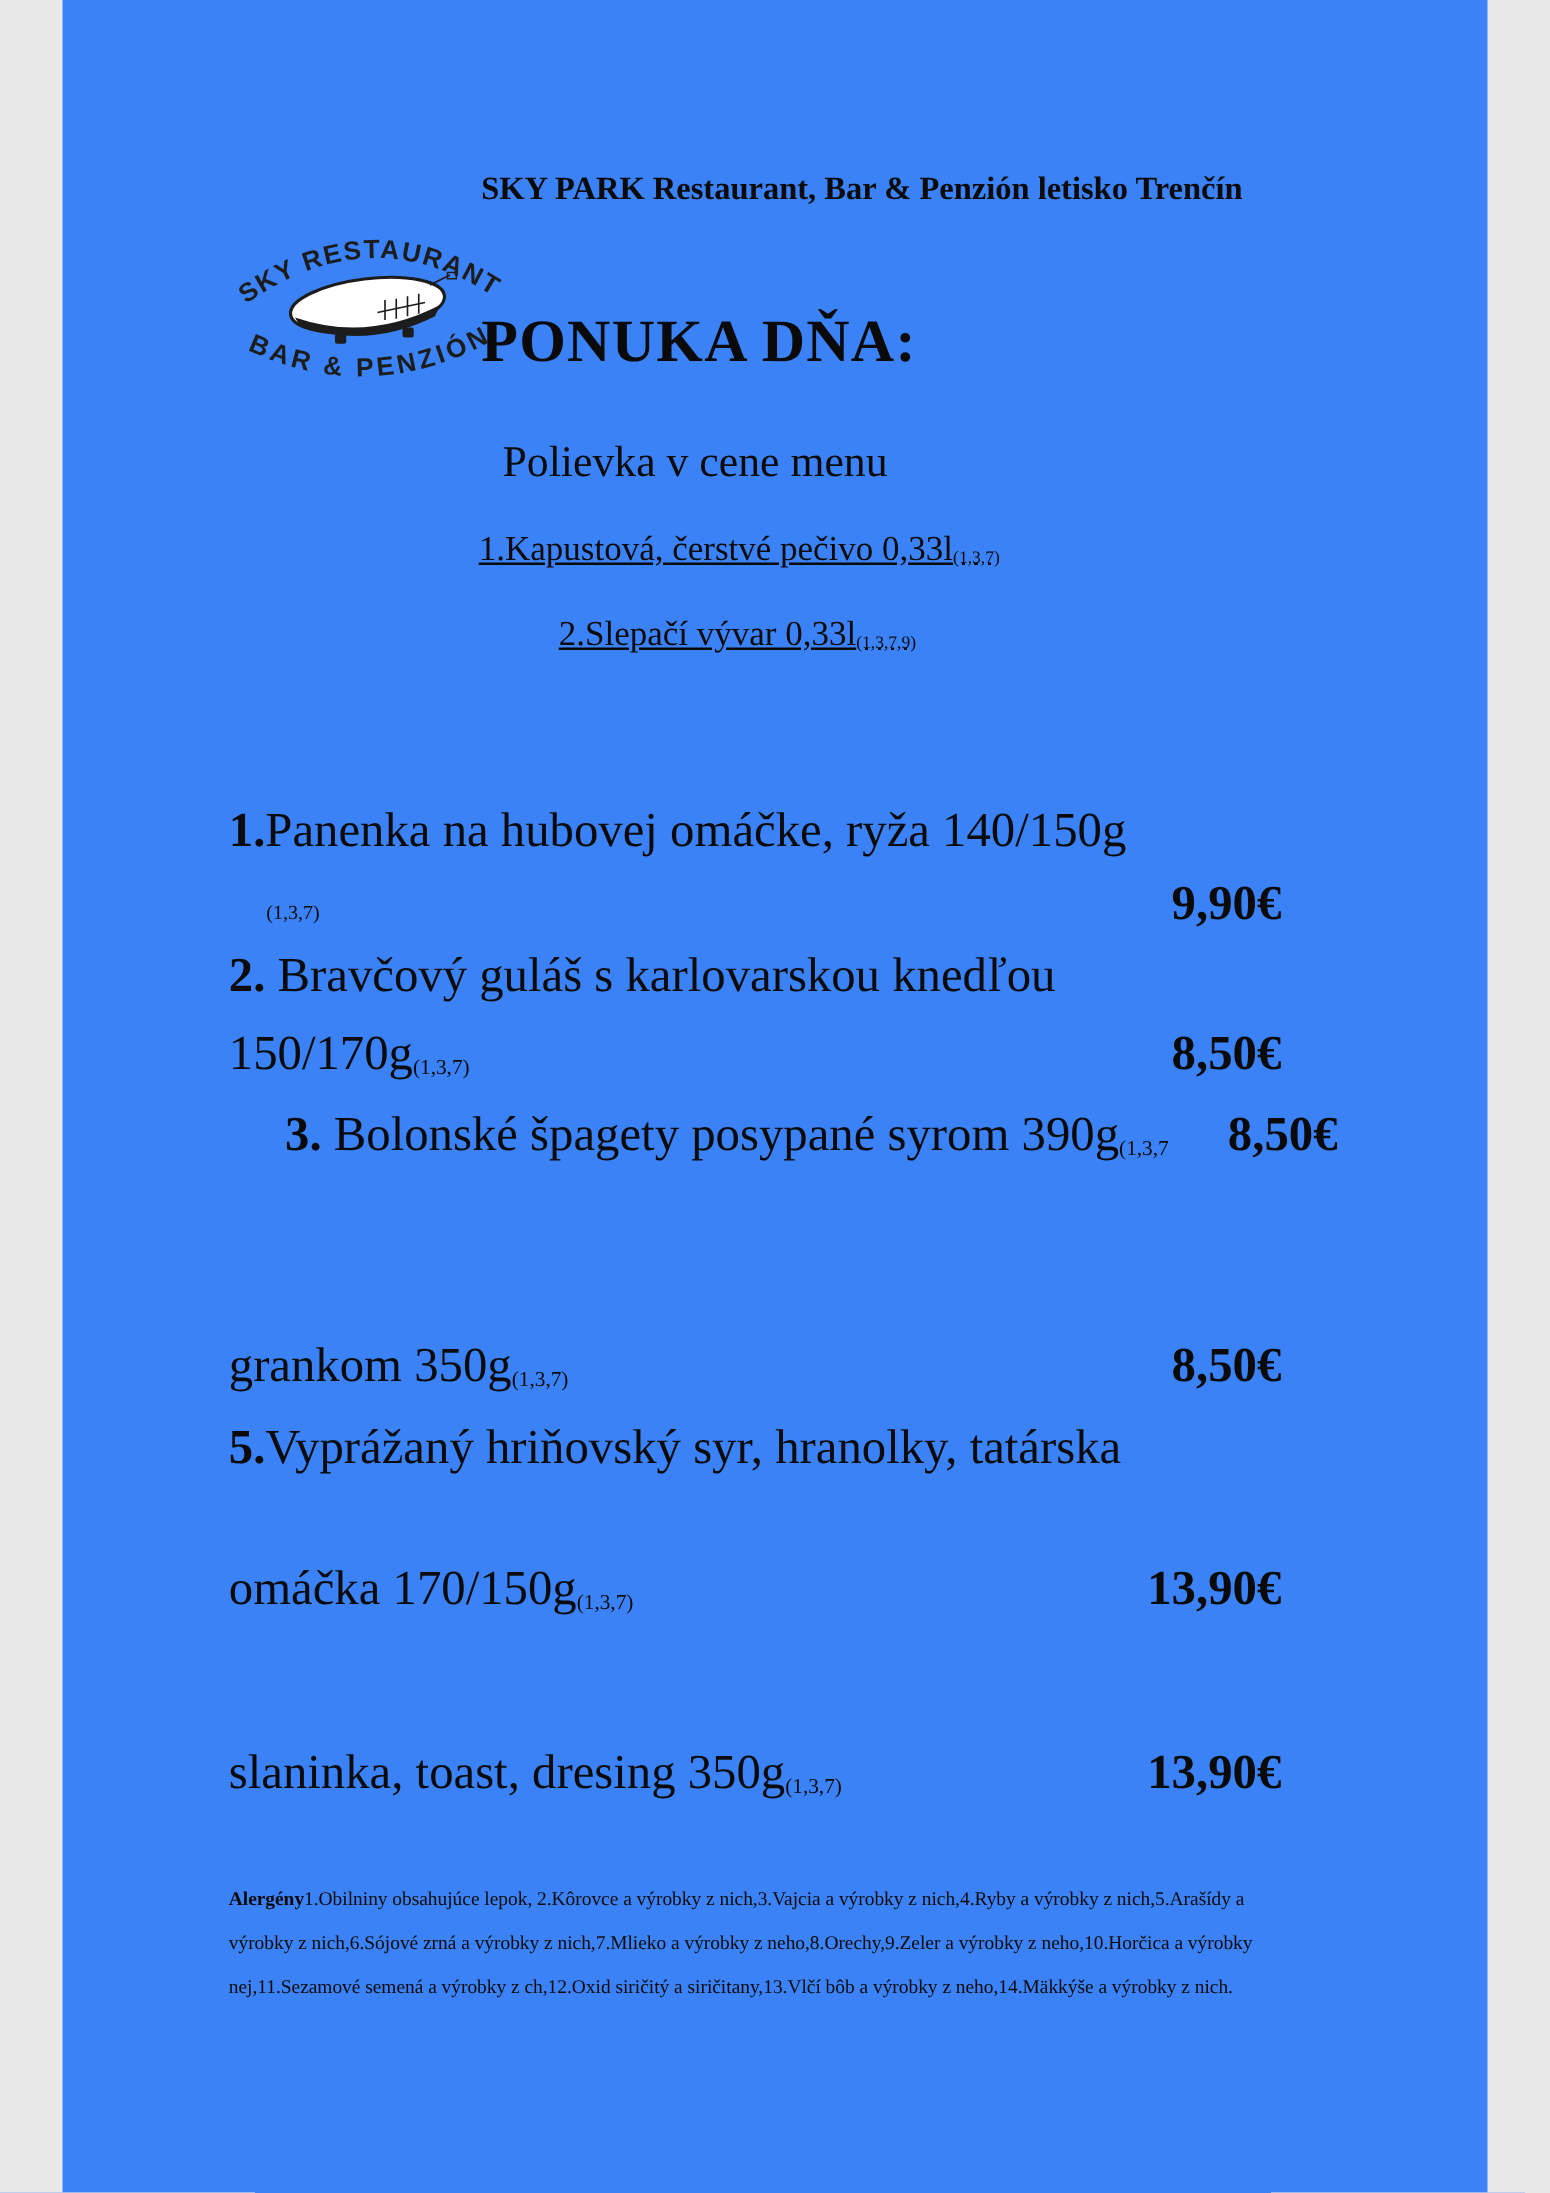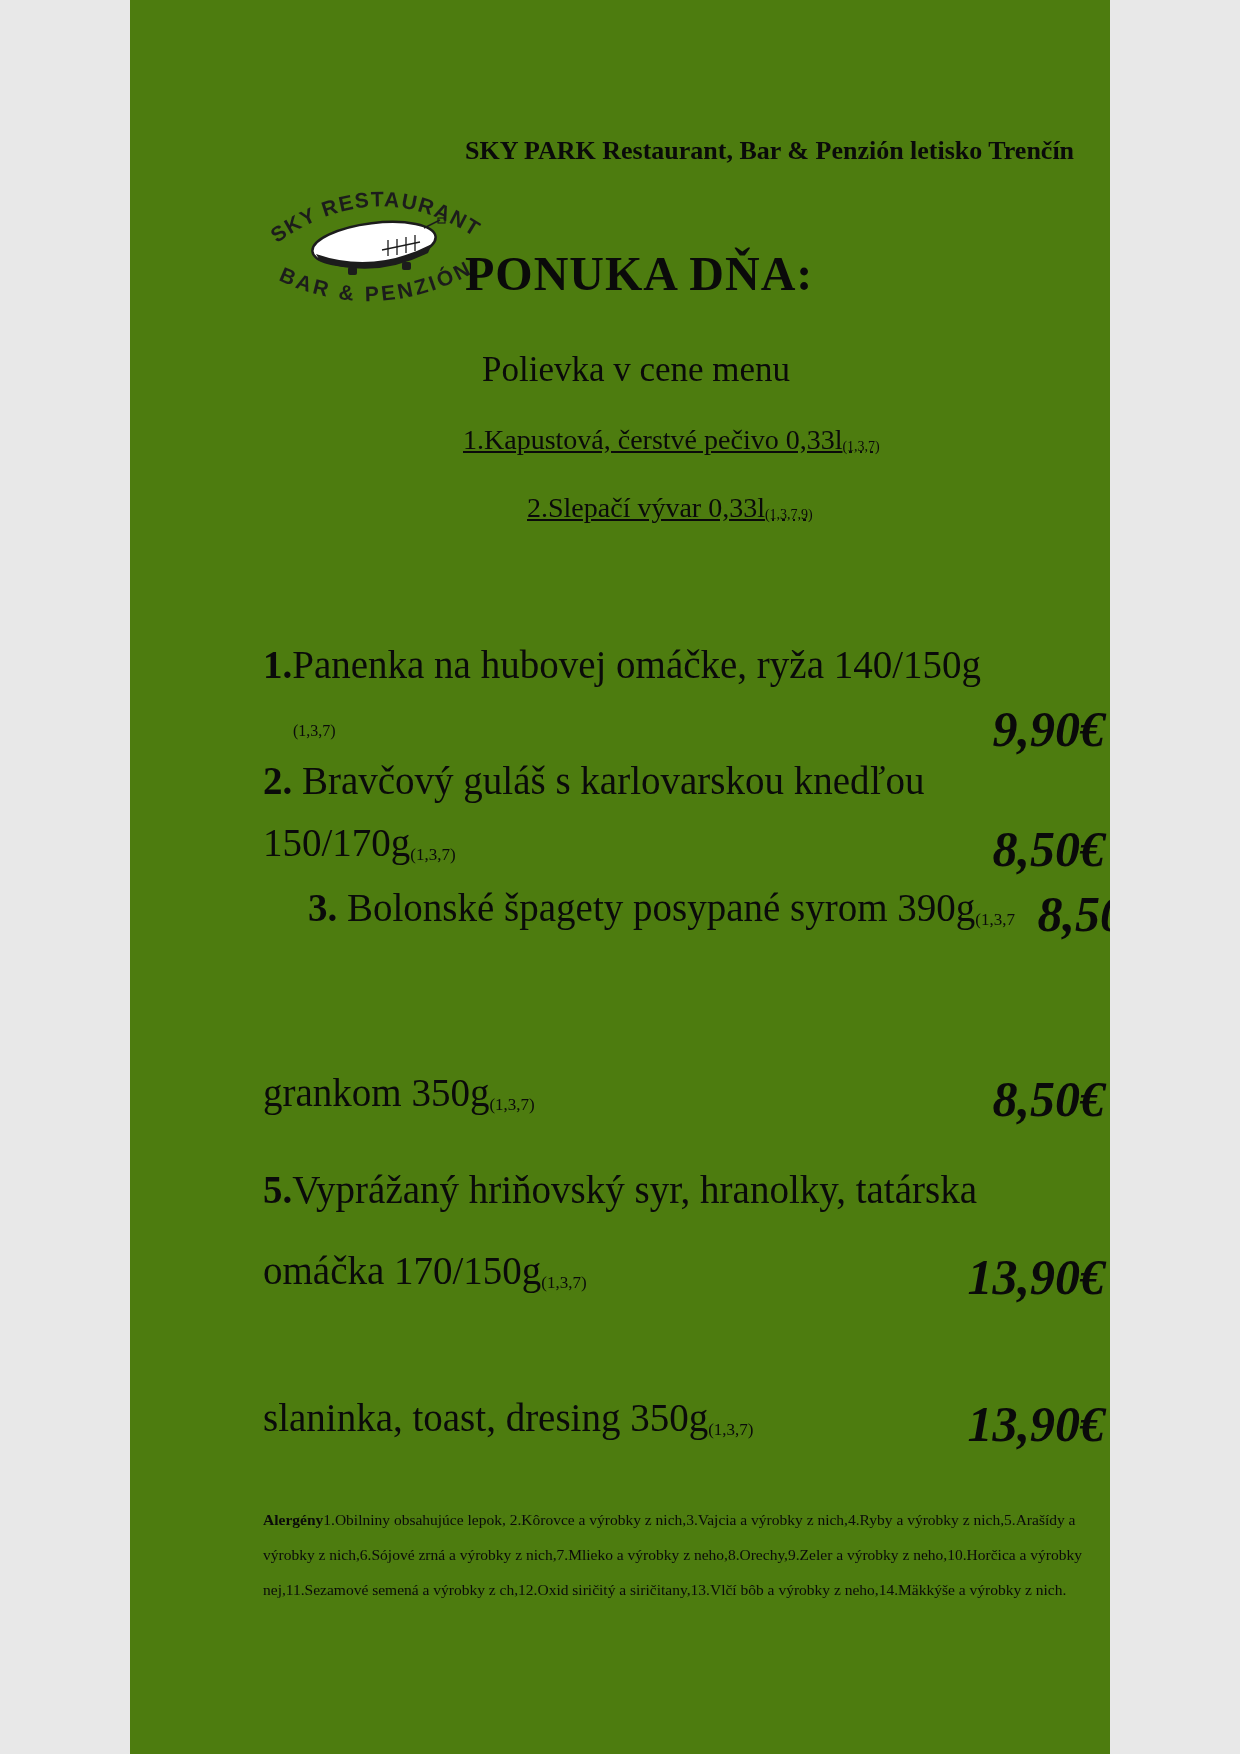--- a/index.html
+++ b/index.html
@@ -1,48 +1,49 @@
 <!DOCTYPE html>
 <html><head>
 <meta charset="utf-8">
 <style>
   html,body{margin:0;padding:0;background:#e8e8e8;}
   .page{
     position:relative;
-    width:980px;height:1754px;
-    background:#4d7c0f;
+    width:1120px;height:1754px;
+    background:#3b82f6;
     font-family:"Liberation Serif", serif;
     color:#0a0a0a;
     overflow:hidden;
     margin:0 auto;
+    padding-left:20px;
   }
   .abs{position:absolute;white-space:nowrap;}
   .header-title{top:136px;left:335px;font-size:26px;font-weight:bold;}
   .logo-wrap{top:170px;left:126px;width:240px;height:152px;}
   .logo-arc{font-family:"Liberation Sans", sans-serif;font-weight:bold;fill:#1c1c1c;}
   .menu-title{top:246px;left:335px;font-size:48px;font-weight:bold;letter-spacing:1px;}
   .soup-heading{top:350px;left:352px;font-size:35px;}
   .soup-line{font-size:28px;text-decoration:underline;}
   .soup-0{top:424px;left:333px;}
   .soup-1{top:492px;left:397px;}
   .soup-sub{font-size:14px;vertical-align:-2px;}
   .gap{margin-left:0;}
   .row{position:absolute;left:133px;width:842px;white-space:nowrap;font-size:39px;}
   .row .num{font-weight:bold;}
   .row .sub{font-size:17px;vertical-align:-4px;}
-  .price{position:absolute;right:0;top:0;font-weight:bold;font-size:50px;font-style:italic;}
+  .price{position:absolute;right:0;top:0;font-weight:bold;font-size:39px;}
   .allerg-solo{display:inline-block;margin-left:30px;margin-top:20px;font-size:16px;}
   .i1-l1{top:642px;}
   .i1-l2{top:700px;height:52px;}
   .i2-l1{top:758px;}
   .i2-l2{top:820px;}
   .i3-l1{top:885px;margin-left:45px;}
   .i4-l1{top:1008px;width:auto;}
   .i4-l2{top:1070px;}
-  .i5-l1{top:1167px;}
+  .i5-l1{top:1135px;}
   .i5-l2{top:1248px;}
   .i6-l1{top:1330px;}
   .i6-l2{top:1395px;}
   .footer{
     position:absolute;top:1502px;left:133px;width:852px;
     font-size:15.5px;line-height:35px;white-space:normal;
   }
   .footer b{font-weight:bold;}
 </style>
 </head>

